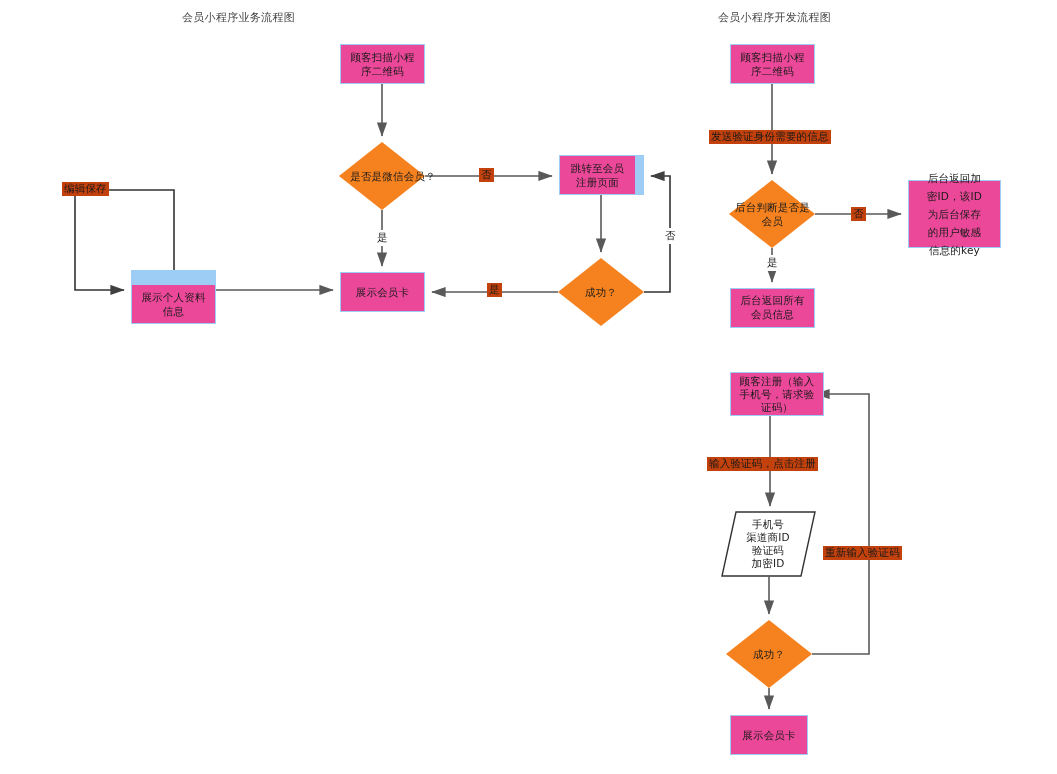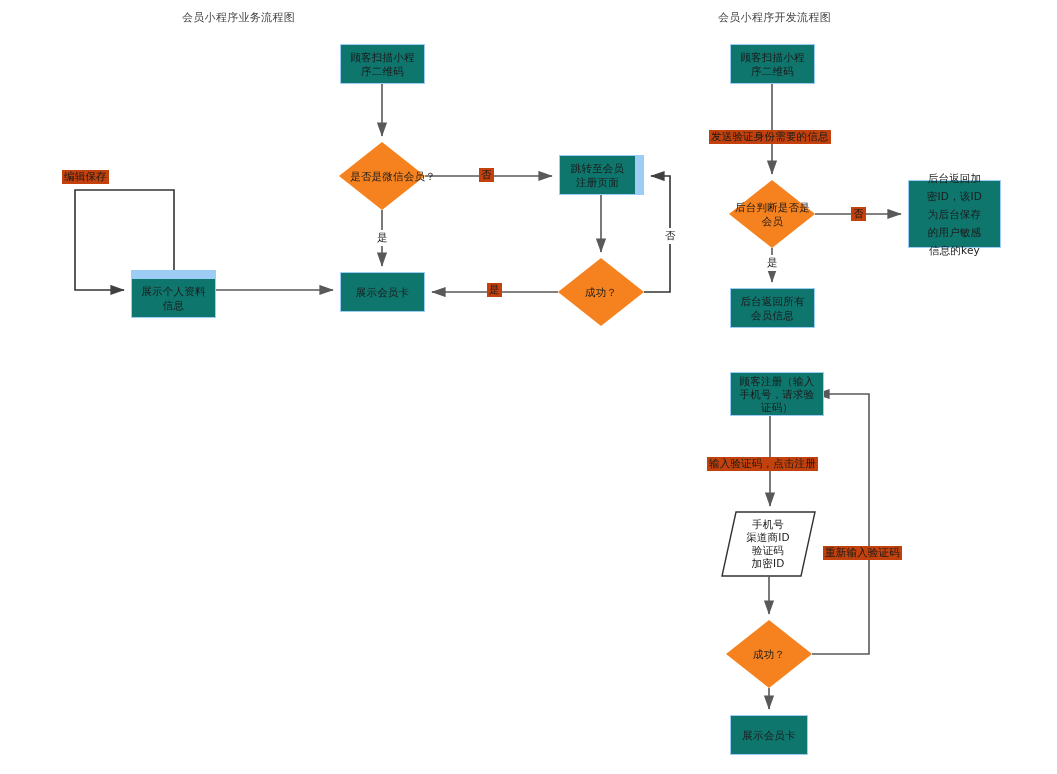--- a/index.html
+++ b/index.html
@@ -33,21 +33,21 @@
     display: flex;
     align-items: center;
     justify-content: center;
     text-align: center;
     font-size: 10.5px;
     line-height: 14px;
     color: #1a1a1a;
     letter-spacing: 0.2px;
   }
   .node.box {
-    background: #0f766e;
+    background: #ec4899;
     border: 1px solid #9dcdf4;
   }
   .node.diamond-label {
     background: transparent;
     border: none;
     pointer-events: none;
   }
   .node.para-label {
     background: transparent;
     border: none;
@@ -130,41 +130,41 @@
 <div class="title" style="left:718px; top:10px;">会员小程序开发流程图</div>
 
 <div class="node box" style="left:340px; top:44px; width:85px; height:40px; padding:0 6px;">顾客扫描小程序二维码</div>
 
 <div class="node diamond-label" style="left:337px; top:159px; width:90px; height:34px;margin-left:11px;">是否是微信会员？</div>
 
 <div class="node box" style="left:559px; top:155px; width:77px; height:40px; padding:0 6px;">跳转至会员注册页面</div>
 
 <div class="node diamond-label" style="left:571px; top:284px; width:60px; height:16px;">成功？</div>
 
-<div class="node box" style="left:131px; top:278px; width:85px; height:40px; padding:0 6px;">展示个人资料信息</div>
+<div class="node box" style="left:131px; top:284px; width:85px; height:40px; padding:0 6px;">展示个人资料信息</div>
 
 <div class="node box" style="left:340px; top:272px; width:85px; height:40px; padding:0 6px;">展示会员卡</div>
 
 <div class="edge-label" style="left:479px; top:168px;">否</div>
 
 <div class="edge-label vert" style="left:376px; top:230px;">是</div>
 
 <div class="edge-label" style="left:487px; top:283px;">是</div>
 
 <div class="edge-label vert" style="left:664px; top:228px;">否</div>
 
-<div class="edge-label" style="left:62px; top:170px;">编辑保存</div>
+<div class="edge-label" style="left:62px; top:182px;">编辑保存</div>
 
 <div class="node box" style="left:730px; top:44px; width:85px; height:40px; padding:0 6px;">顾客扫描小程序二维码</div>
 
 <div class="node diamond-label" style="left:730px; top:197px; width:85px; height:34px;">后台判断是否是会员</div>
 
 <div class="node box" style="left:908px; top:180px; width:93px; height:68px; padding:0 14px; line-height:18px;">后台返回加密ID，该ID为后台保存的用户敏感信息的key</div>
 
-<div class="node box" style="left:730px; top:288px; width:85px; height:40px; padding:0 6px;">后台返回所有会员信息</div>
+<div class="node box" style="left:730px; top:288px; width:85px; height:40px; padding:0 6px;font-family:Liberation Mono, monospace;">后台返回所有会员信息</div>
 
 <div class="node box" style="left:730px; top:372px; width:94px; height:44px; padding:0 4px; line-height:13px;">顾客注册（输入手机号，请求验证码）</div>
 
 <div class="node para-label" style="left:727px; top:514px; width:82px; height:60px; white-space:pre-line;">手机号
 渠道商ID
 验证码
 加密ID</div>
 
 <div class="node diamond-label" style="left:739px; top:646px; width:60px; height:16px;">成功？</div>
 

